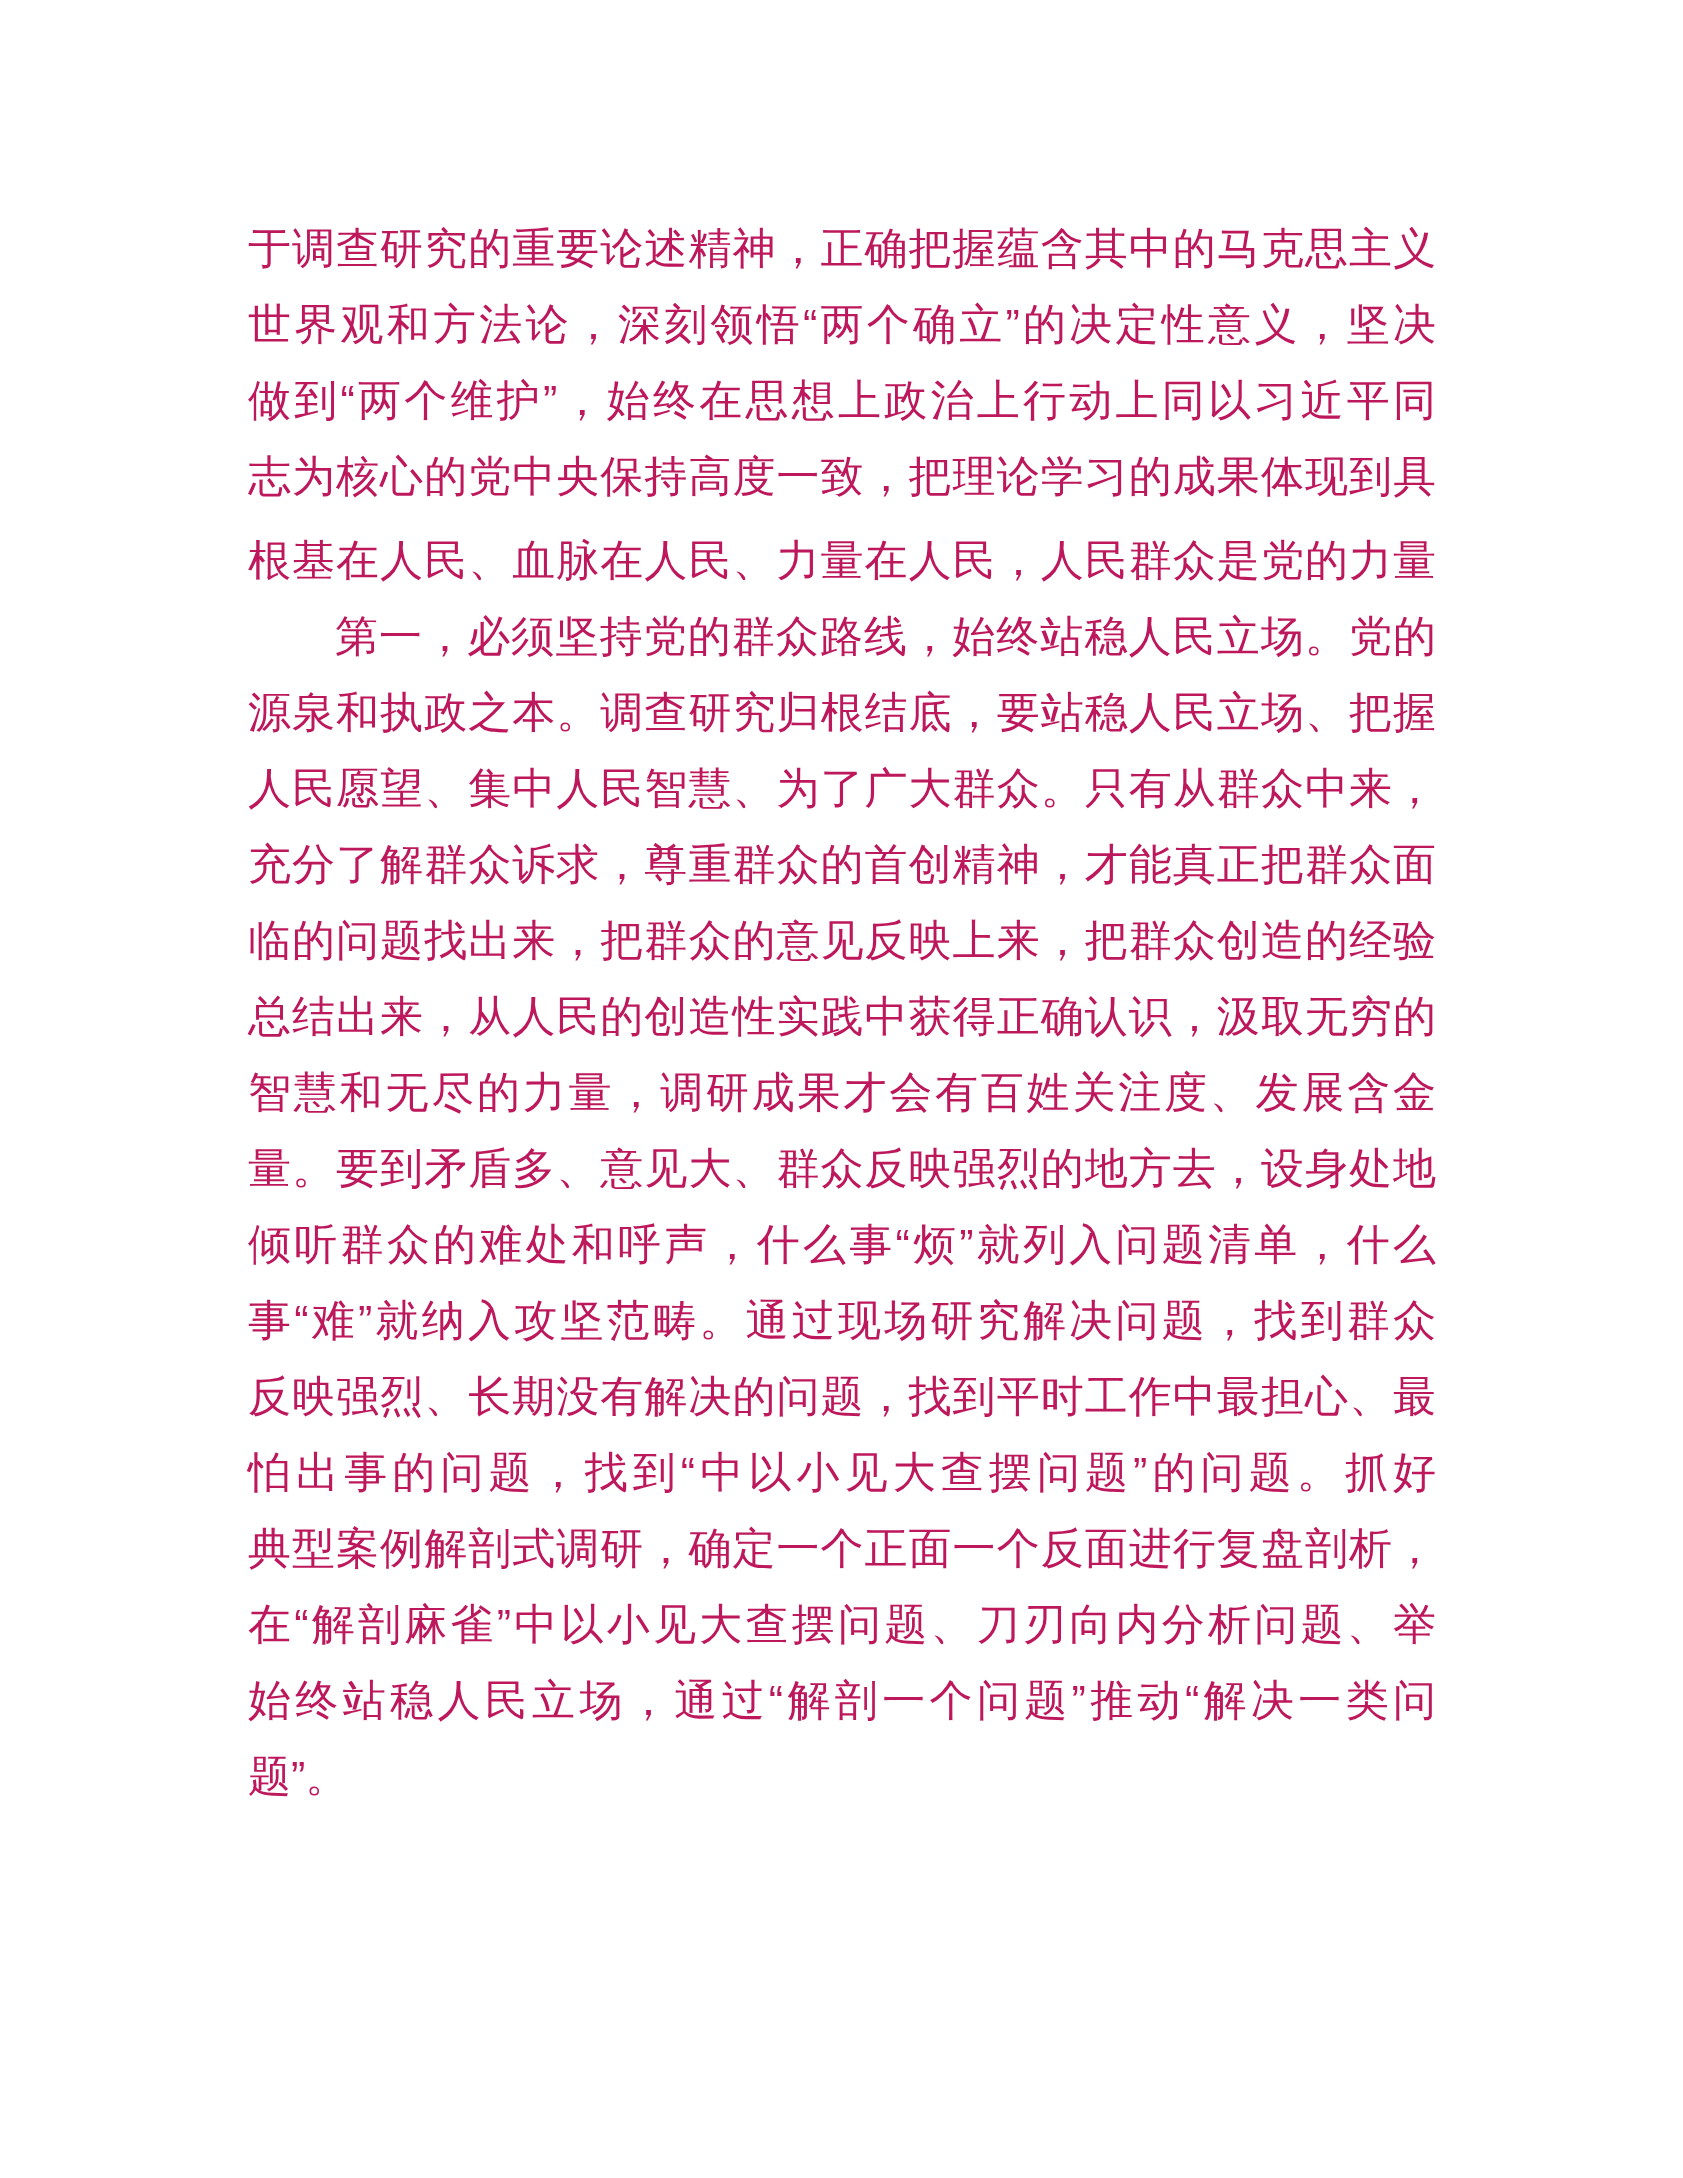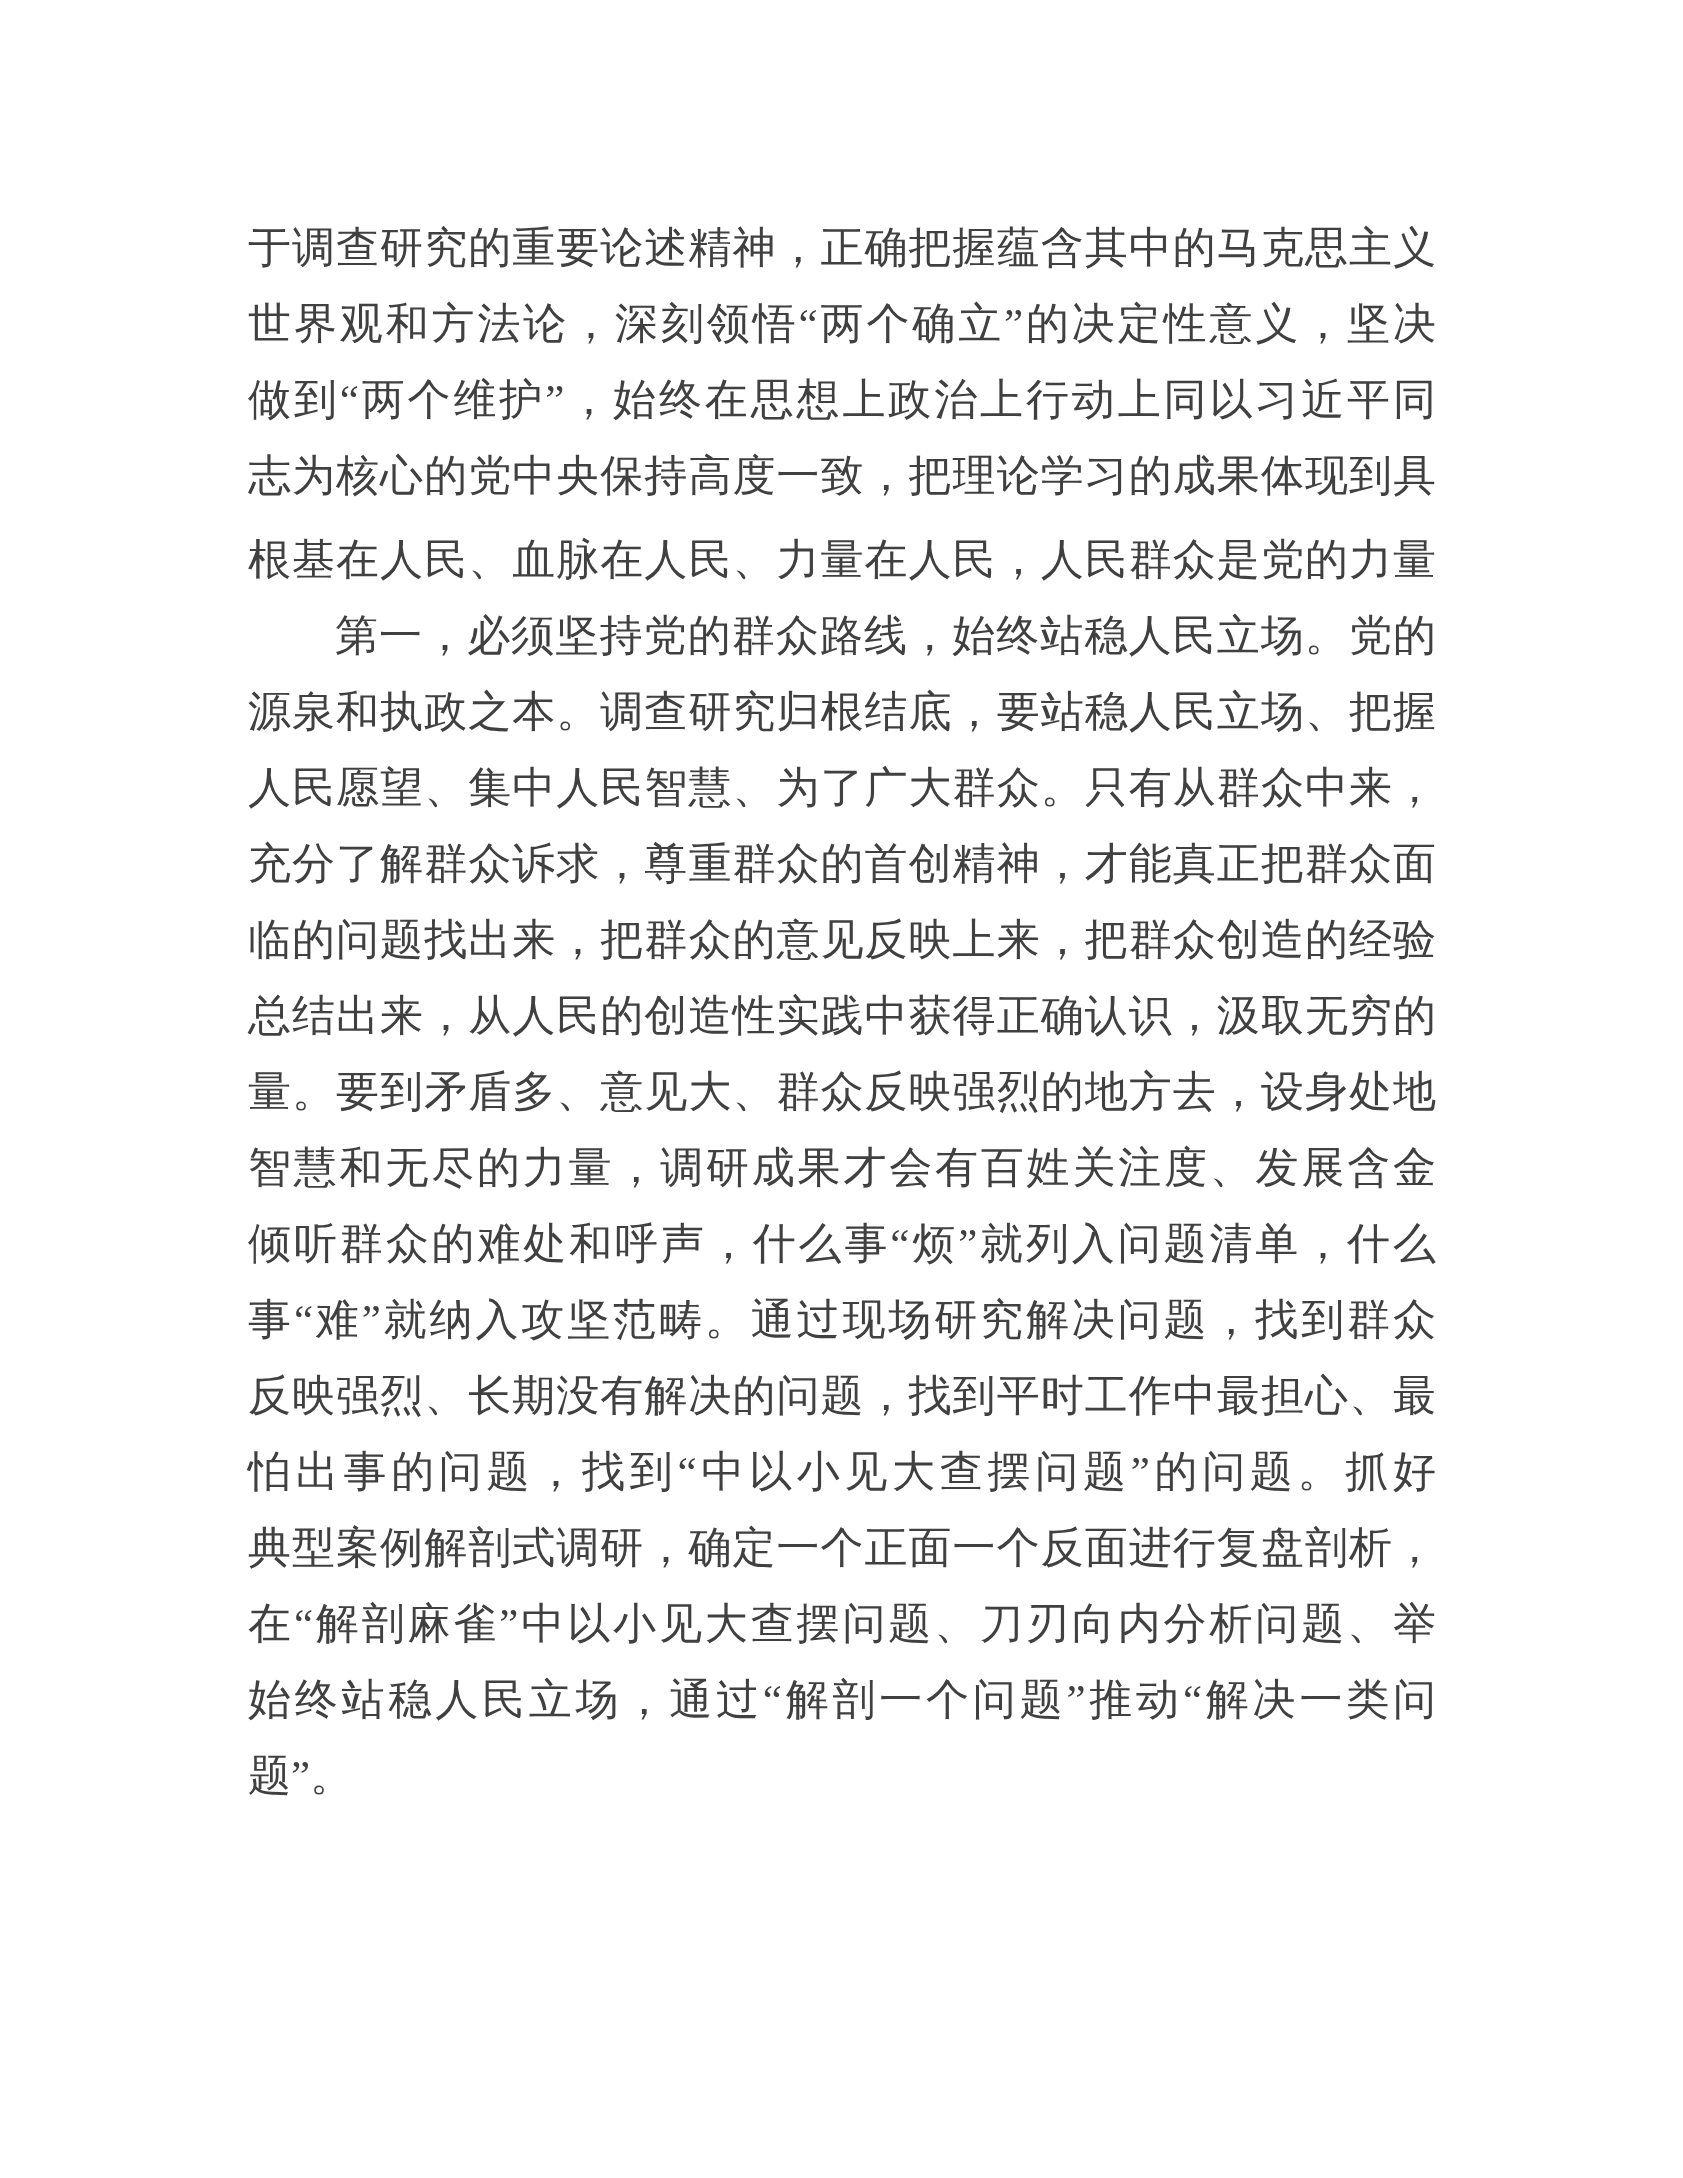--- a/index.html
+++ b/index.html
@@ -1,18 +1,18 @@
 <!DOCTYPE html>
 <html><head>
 <meta charset="utf-8">
 <style>
   html,body{margin:0;padding:0;background:#fff;}
   body{width:1683px;height:2178px;position:relative;overflow:hidden;}
   .page{position:absolute;left:248px;top:210px;width:1188px;
-    font-family:Liberation Serif, serif;font-size:43px;color:#404040;
+    font-family:Liberation Sans, sans-serif;font-size:43px;color:#be185d;
     line-height:76px;}
   .line{display:block;white-space:nowrap;height:76px;text-align:justify;text-align-last:justify;}
   .line.last{text-align-last:left;}
   .indent{padding-left:87px;}
   .para-gap{height:8px;}
 </style>
 </head>
 <body>
 
 <div class="page">
@@ -24,22 +24,22 @@
   </div>
   <div class="para-gap"></div>
   <div>
     <span class="line">根基在人民、血脉在人民、力量在人民，人民群众是党的力量</span>
     <span class="line indent">第一，必须坚持党的群众路线，始终站稳人民立场。党的</span>
     <span class="line">源泉和执政之本。调查研究归根结底，要站稳人民立场、把握</span>
     <span class="line">人民愿望、集中人民智慧、为了广大群众。只有从群众中来，</span>
     <span class="line">充分了解群众诉求，尊重群众的首创精神，才能真正把群众面</span>
     <span class="line">临的问题找出来，把群众的意见反映上来，把群众创造的经验</span>
     <span class="line">总结出来，从人民的创造性实践中获得正确认识，汲取无穷的</span>
+    <span class="line">智慧和无尽的力量，调研成果才会有百姓关注度、发展含金</span>
     <span class="line">量。要到矛盾多、意见大、群众反映强烈的地方去，设身处地</span>
-    <span class="line">智慧和无尽的力量，调研成果才会有百姓关注度、发展含金</span>
     <span class="line">倾听群众的难处和呼声，什么事“烦”就列入问题清单，什么</span>
     <span class="line">事“难”就纳入攻坚范畴。通过现场研究解决问题，找到群众</span>
     <span class="line">反映强烈、长期没有解决的问题，找到平时工作中最担心、最</span>
     <span class="line">怕出事的问题，找到“中以小见大查摆问题”的问题。抓好</span>
     <span class="line">典型案例解剖式调研，确定一个正面一个反面进行复盘剖析，</span>
     <span class="line">在“解剖麻雀”中以小见大查摆问题、刀刃向内分析问题、举</span>
     <span class="line">始终站稳人民立场，通过“解剖一个问题”推动“解决一类问</span>
     <span class="line last">题”。</span>
 
   </div>

